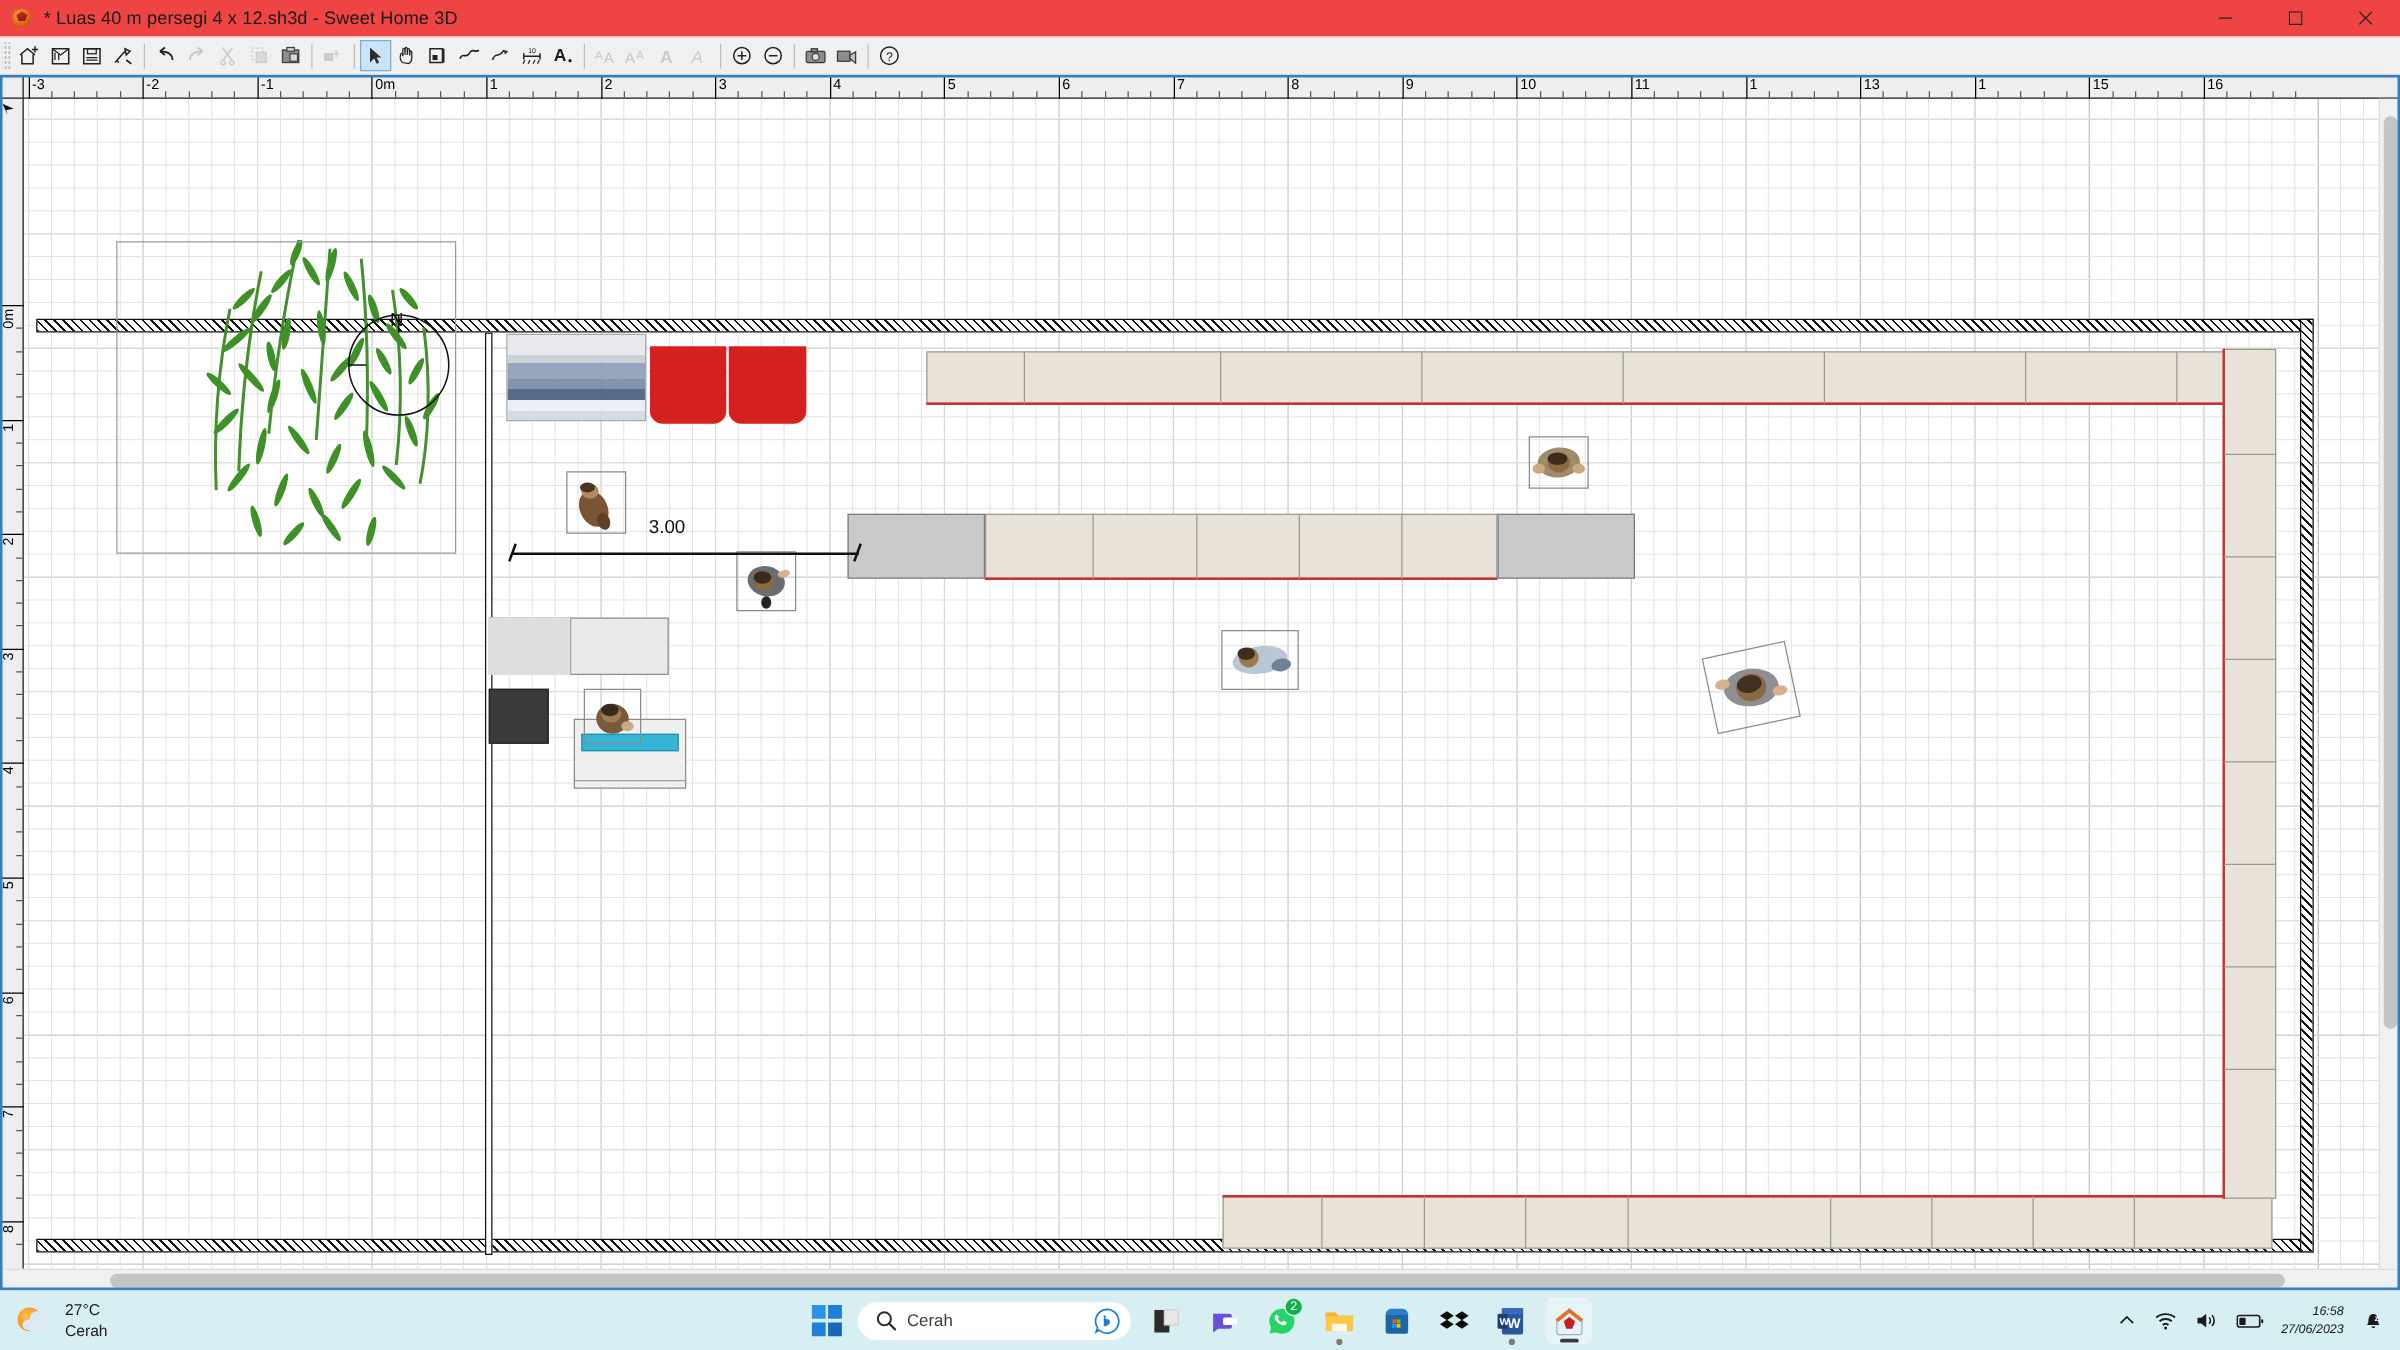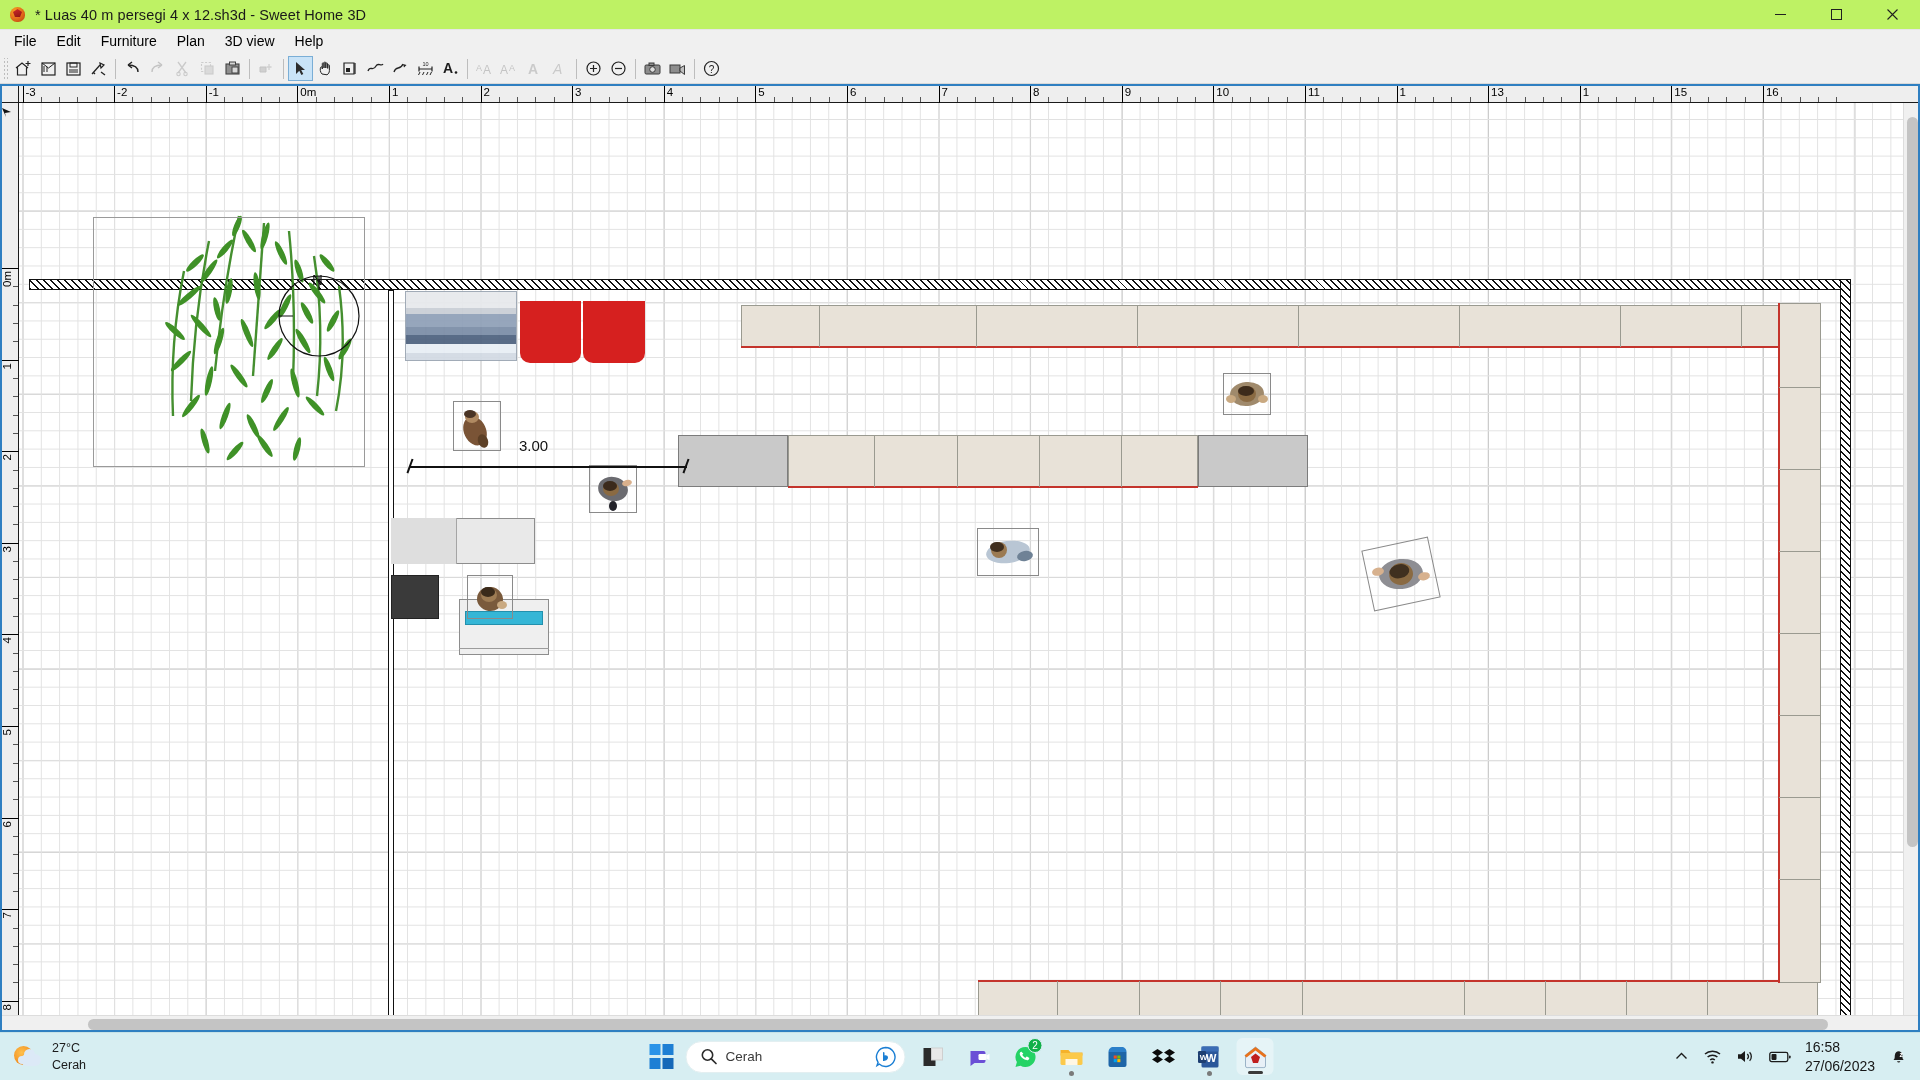--- a/index.html
+++ b/index.html
@@ -7,21 +7,21 @@
     width: 1920px; height: 1080px;
     font-family: "Liberation Sans", sans-serif;
     overflow: hidden;
     background: #ffffff;
   }
   .app { position: relative; width: 1920px; height: 1080px; display: flex; flex-direction: column; background:#f0f0f0; }
 
   
   .titlebar {
     height: 30px; display: flex; align-items: center;
-    background: #bef264; border-bottom: 1px solid #e6e6e6;
+    background: #ef4444; border-bottom: 1px solid #e6e6e6;
     flex: 0 0 30px;
   }
   .app-icon { width: 17px; height: 17px; margin-left: 9px; margin-right: 9px; position: relative; flex:0 0 auto;}
   .app-icon .gem {
     position:absolute; left:1px; top:1px; width:15px; height:15px;
     background: radial-gradient(circle at 35% 30%, #f5a623 0%, #e8721c 45%, #b5400f 100%);
     border-radius: 50% 50% 45% 45%;
   }
   .app-icon .gem::after{
     content:''; position:absolute; left:3px; top:2px; width:9px; height:8px;
@@ -176,21 +176,21 @@
   .tb-app { width:37px; height:37px; display:flex; align-items:center; justify-content:center; position:relative; }
   .tb-app .dot { position:absolute; bottom:-1px; left:50%; transform:translateX(-50%); width:5px; height:5px; border-radius:50%; background:#7a7a7a; }
   .tb-app.active { background:#e6f4f7; border-radius:6px; }
   .tb-app.active .bar { position:absolute; bottom:1px; left:50%; transform:translateX(-50%); width:15px; height:3px; border-radius:2px; background:#3a3a3a; }
   .badge {
     position:absolute; top:0px; right:1px; min-width:15px; height:15px; border-radius:8px;
     background:#11b048; color:#fff; font-size:10px; display:flex; align-items:center; justify-content:center;
     border:1.5px solid #d7eef2; padding:0 3px;
   }
   .tray { margin-left:auto; display:flex; align-items:center; gap:14px; padding-right: 12px; }
-  .tray-clock { font-size:14px; color:#161616; text-align:left; line-height:1.35; }
+  .tray-clock { font-size:10px; color:#161616; text-align:right; line-height:1.35;font-style:italic; }
 </style>
 </head>
 <body>
 
 <div class="app">
 
   <div class="titlebar">
     <div class="app-icon">
         <div class="gem"></div>
       </div>
@@ -207,28 +207,20 @@
           </svg>
       </div>
       <div class="win-btn close">
         <svg width="11" height="11" viewBox="0 0 11 11">
             <path d="M0.5 0.5 L10.5 10.5 M10.5 0.5 L0.5 10.5" stroke="#202020" stroke-width="1.1"></path>
           </svg>
       </div>
     </div>
   </div>
 
-  <div class="menubar">
-    <div class="menu-item">File</div>
-    <div class="menu-item">Edit</div>
-    <div class="menu-item">Furniture</div>
-    <div class="menu-item">Plan</div>
-    <div class="menu-item">3D view</div>
-    <div class="menu-item">Help</div>
-  </div>
 
   <div class="toolbar">
     <div class="tb-grip"></div>
 
     <div class="tb-btn">
       <svg width="19" height="19" viewBox="0 0 19 19">
         <path d="M2 9 L8 4 L14 9 M3.5 8.5 V16 H12.5 V8.5" fill="none" stroke="#222" stroke-width="1.2"></path>
         <path d="M14 2 v5 M11.5 4.5 h5" stroke="#222" stroke-width="1.2"></path>
       </svg>
     </div>

